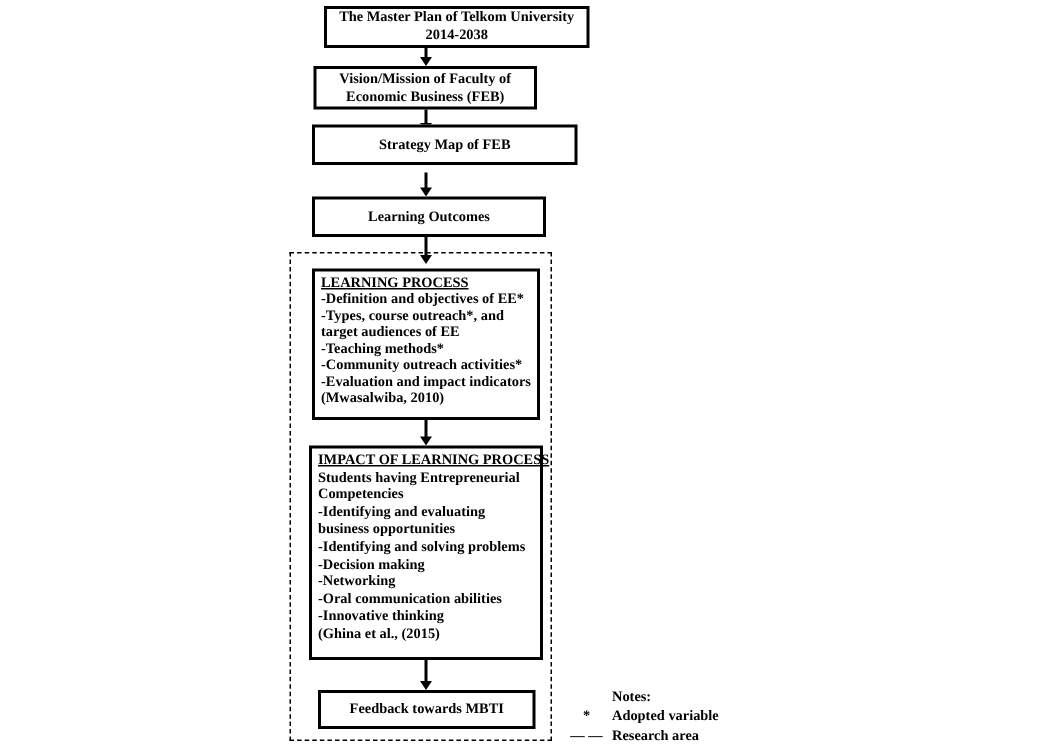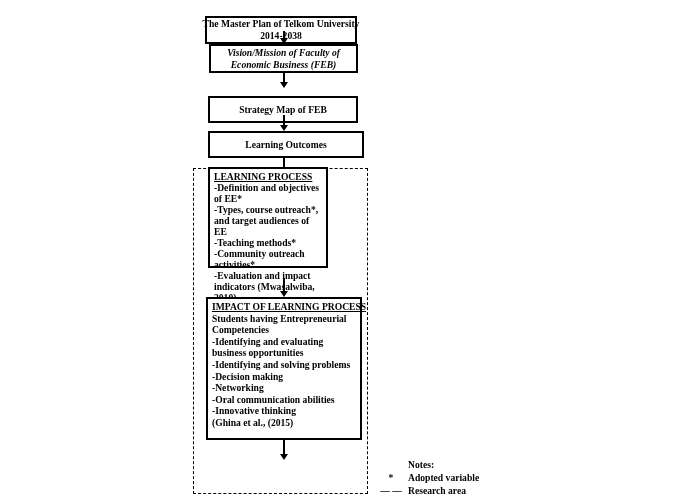--- a/index.html
+++ b/index.html
@@ -42,59 +42,59 @@
   .note-symbol { width:34px; text-align:center; white-space:nowrap; }
   .note-label { white-space:nowrap; }
 </style>
 </head>
 <body>
 
 <div class="canvas">
 
   <div class="dashed-region"></div>
 
-  <div class="fbox center-box" style="left:205px; top:4px; width:152px; height:28px;margin-top:12px;">
+  <div class="fbox center-box" style="left:216px; top:4px; width:177px; height:28px;">
     <div class="line">The Master Plan of Telkom University</div>
     <div class="line">2014-2038</div>
   </div>
 
   <div class="arrow" style="top:31px; height:13px;">
     <div class="shaft" style="height:8px;"></div>
     <div class="head"></div>
   </div>
 
-  <div class="fbox center-box" style="left:209px; top:44px; width:149px; height:29px;font-style:italic;">
+  <div class="fbox center-box" style="left:209px; top:44px; width:149px; height:29px;">
     <div class="line">Vision/Mission of Faculty of</div>
     <div class="line">Economic Business (FEB)</div>
   </div>
 
   <div class="arrow" style="top:73px; height:15px;">
     <div class="shaft" style="height:10px;"></div>
     <div class="head"></div>
   </div>
 
-  <div class="fbox center-box" style="left:208px; top:96px; width:150px; height:27px;">
+  <div class="fbox center-box" style="left:208px; top:83px; width:177px; height:27px;">
     <div class="line">Strategy Map of FEB</div>
   </div>
 
   <div class="arrow" style="top:115px; height:16px;">
     <div class="shaft" style="height:11px;"></div>
     <div class="head"></div>
   </div>
 
   <div class="fbox center-box" style="left:208px; top:131px; width:156px; height:27px;">
     <div class="line">Learning Outcomes</div>
   </div>
 
   <div class="arrow" style="top:158px; height:18px;">
     <div class="shaft" style="height:13px;"></div>
     <div class="head"></div>
   </div>
 
-  <div class="fbox text-box lp-box" style="left:208px; top:167px; width:120px; height:101px;">
+  <div class="fbox text-box lp-box" style="left:208px; top:179px; width:152px; height:101px;">
     <div class="box-heading">LEARNING PROCESS</div>
     <div class="items-gap">
         <div class="content-line">-Definition and objectives of EE*</div>
         <div class="content-line">-Types, course outreach*, and target audiences of EE</div>
         <div class="content-line">-Teaching methods*</div>
         <div class="content-line">-Community outreach activities*</div>
         <div class="content-line">-Evaluation and impact indicators (Mwasalwiba, 2010)</div>
       </div>
   </div>
 
@@ -115,20 +115,23 @@
         <div class="content-line">-Innovative thinking</div>
         <div class="content-line">(Ghina et al., (2015)</div>
       </div>
   </div>
 
   <div class="arrow" style="top:440px; height:20px;">
     <div class="shaft" style="height:15px;"></div>
     <div class="head"></div>
   </div>
 
+  <div class="fbox center-box" style="left:212px; top:460px; width:145px; height:26px;">
+    <div class="line">Feedback towards MBTI</div>
+  </div>
 
   <div class="notes">
     <div class="note-row">
       <div class="note-symbol"></div>
       <div class="note-label">Notes:</div>
     </div>
     <div class="note-row">
       <div class="note-symbol">*</div>
       <div class="note-label">Adopted variable</div>
     </div>

